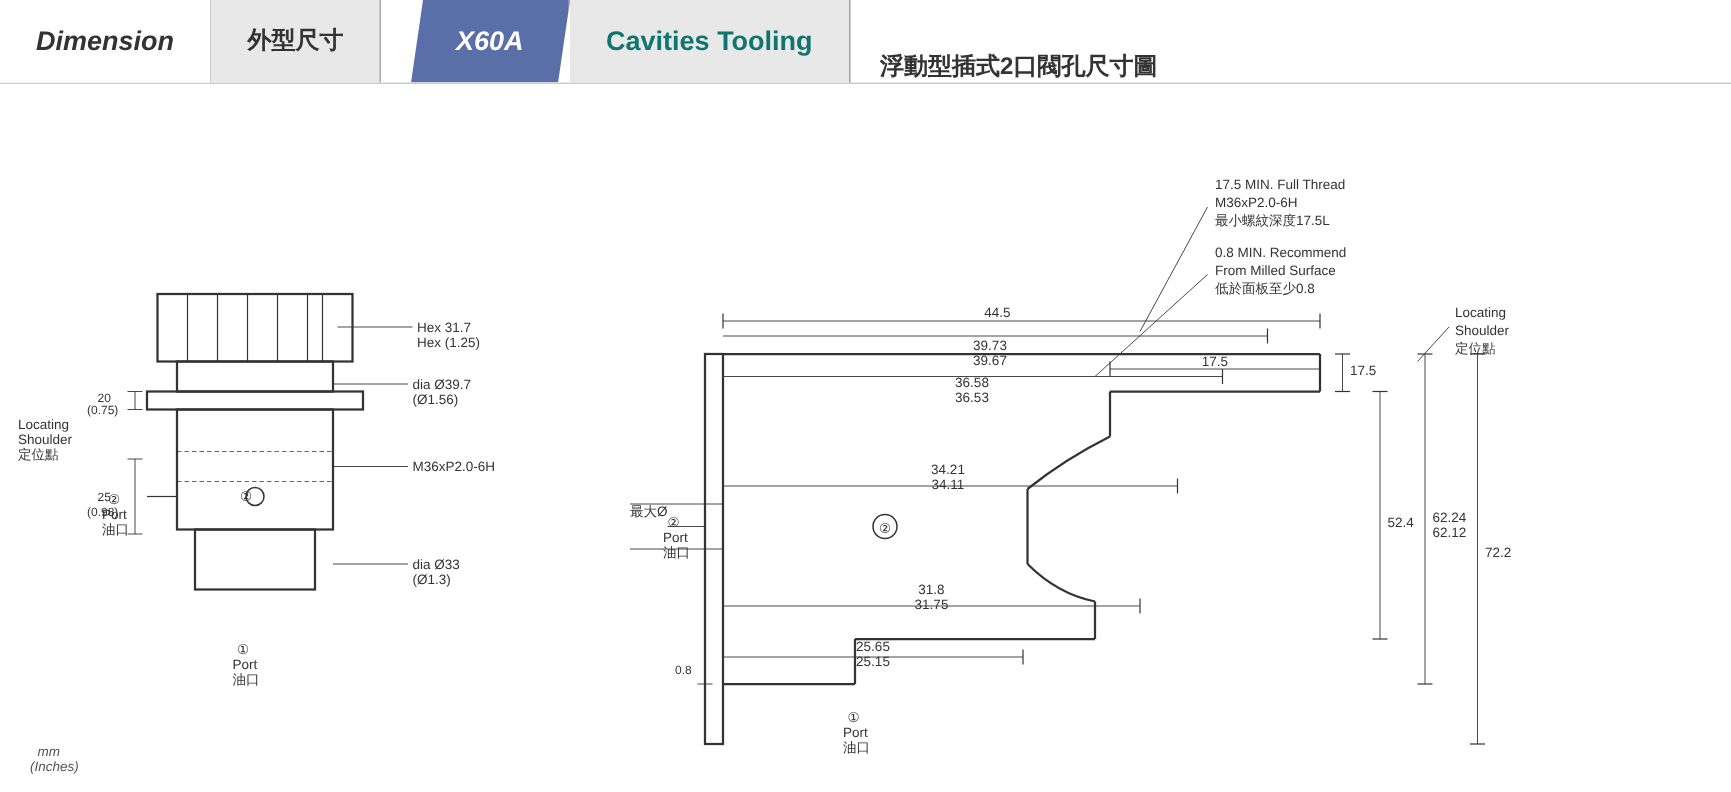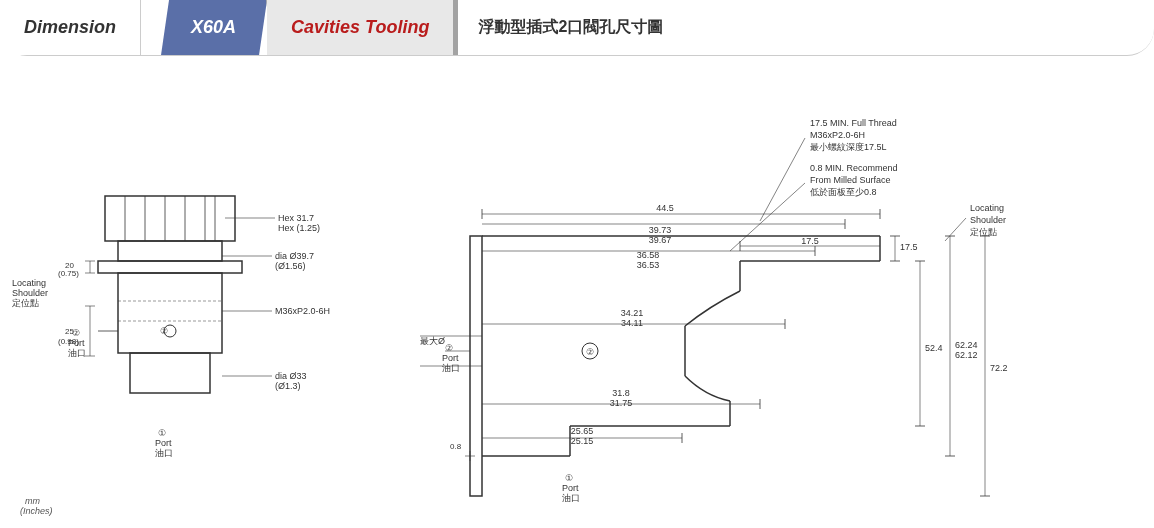--- a/index.html
+++ b/index.html
@@ -12,21 +12,20 @@
       position: relative;
     }
 
     
     .header {
       display: flex;
       align-items: stretch;
       height: 56px;
       border-bottom: 1px solid #ccc;
       background: #fff;
-      border-radius: 27px;
     }
     .tab {
       display: flex;
       align-items: center;
       justify-content: center;
       padding: 0 24px;
       font-size: 18px;
       font-weight: bold;
       position: relative;
     }
@@ -45,31 +44,30 @@
     .tab-x60a {
       background: #5a6fa8;
       color: #fff;
       font-style: italic;
       border-right: 1px solid #aaa;
       clip-path: polygon(8px 0%, 100% 0%, calc(100% - 8px) 100%, 0% 100%);
       padding: 0 30px;
       margin-left: 20px;
     }
     .tab-cavities {
-      font-style: italic;
-      color: #b91c1c;
+      color: #0f766e;
       background: #e8e8e8;
-      border-right: 5px solid #a3a3a3;
+      border-right: 1px solid #a3a3a3;
     }
     .tab-title-chinese {
       color: #333;
       font-size: 16px;
       padding: 0 20px;
       display: flex;
-      align-items: center;
+      align-items: flex-end;
     }
 
     
     .content {
       display: flex;
       width: 100%;
       height: calc(528px - 56px);
       position: relative;
     }
 
@@ -91,20 +89,23 @@
     svg text {
       font-family: Arial, sans-serif;
     }
   </style>
 </head>
 <body>
 
 <div class="header">
   <div class="tab tab-dimension">
     <span>Dimension</span>
+  </div>
+  <div class="tab tab-chinese1">
+    <span>外型尺寸</span>
   </div>
   <div class="tab tab-x60a">
     <span>X60A</span>
   </div>
   <div class="tab tab-cavities">
     <span>Cavities Tooling</span>
   </div>
   <div class="tab tab-title-chinese">
     <span>浮動型插式2口閥孔尺寸圖</span>
   </div>

